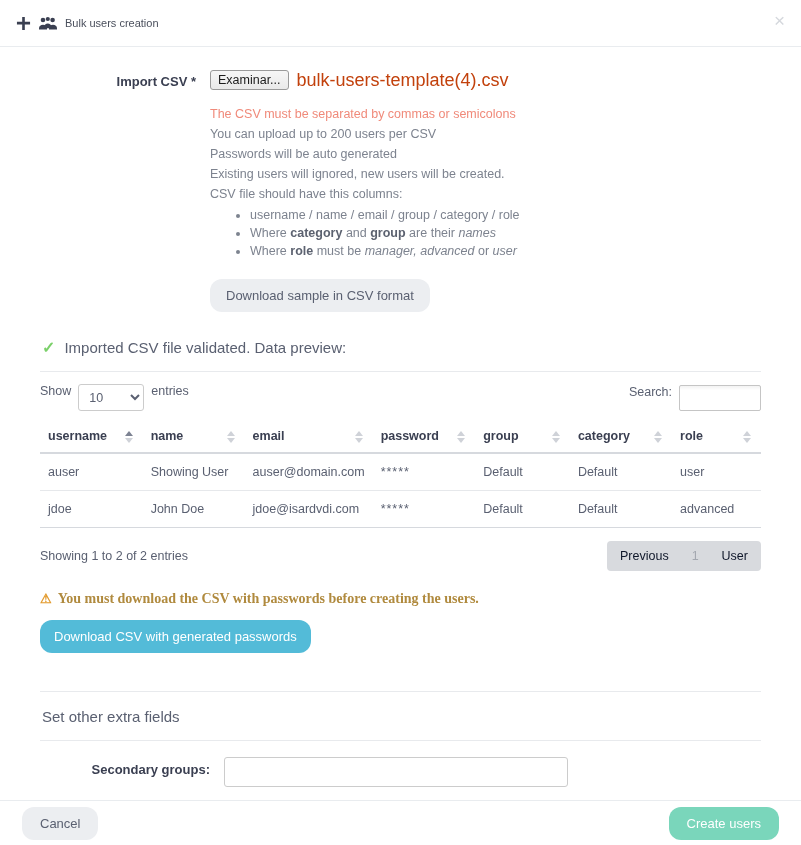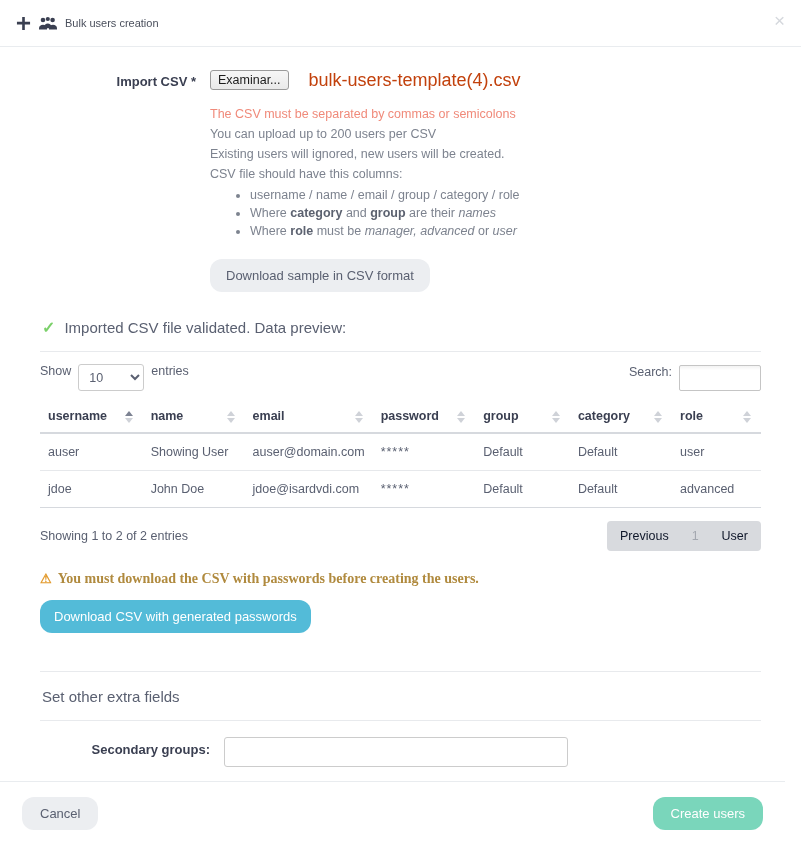--- a/index.html
+++ b/index.html
@@ -38,21 +38,21 @@
   .modal-body { padding: 22px 28px 10px 28px; }
 
   .form-row { display:flex; align-items:flex-start; }
   .form-label {
     width: 182px; text-align: right; padding-right: 14px;
     font-size: 13px; font-weight: bold; color: #3a3f51;
     padding-top: 5px;
   }
   .form-ctl { flex: 1; }
 
-  .file-line { display:flex; align-items:center; gap:20px; height:22px; }
+  .file-line { display:flex; align-items:center; gap:8px; height:22px; }
   .file-btn {
     font-family: "Liberation Sans", sans-serif;
     font-size: 12.5px;
     padding: 1px 7px;
     border: 1px solid #9a9a9a;
     border-radius: 3px;
     background: linear-gradient(#f6f6f6,#e9e9e9);
     color: #1c1c1c;
     cursor: pointer;
     line-height: 16px;
@@ -181,22 +181,22 @@
   .row2 { margin-top: 16px; align-items:center; }
   .row2 .form-label { padding-top:0; }
   .chk {
     width:17px;height:17px;border-radius:4px;
     background:#dfe3e7; border:none; cursor:pointer;
     display:inline-block;
   }
 
   
   .modal-footer {
-    position:absolute; left:0; right:16px; bottom:0;
-    height: 64px;
+    position:absolute; left:0; right:0; bottom:0;
+    height: 45px;
     border-top:1px solid #e9ecef;
     display:flex; align-items:center; justify-content:space-between;
     padding: 0 22px;
     background:#fff;
     gap:25px;
   }
 </style>
 </head>
 <body>
 
@@ -230,20 +230,21 @@
       <div class="form-label">Import CSV *</div>
       <div class="form-ctl">
         <div class="file-line">
           <button class="file-btn">Examinar...</button>
           <span class="file-name">bulk-users-template(4).csv</span>
         </div>
 
         <div class="hint-list">
           <div class="hint warn">The CSV must be separated by commas or semicolons</div>
           <div class="hint tight">You can upload up to 200 users per CSV</div>
+          <div class="hint tight">Passwords will be auto generated</div>
           <div class="hint tight">Existing users will ignored, new users will be created.</div>
           <div class="hint tight">CSV file should have this columns:</div>
           <ul class="bullets">
             <li><span>username / name / email / group / category / role</span></li>
             <li>Where <b>category</b> and <b>group</b> are their <i>names</i></li>
             <li>Where <b>role</b> must be <i>manager, advanced</i> or <i>user</i></li>
           </ul>
         </div>
 
         <button class="btn btn-default btn-sample">Download sample in CSV format</button>

